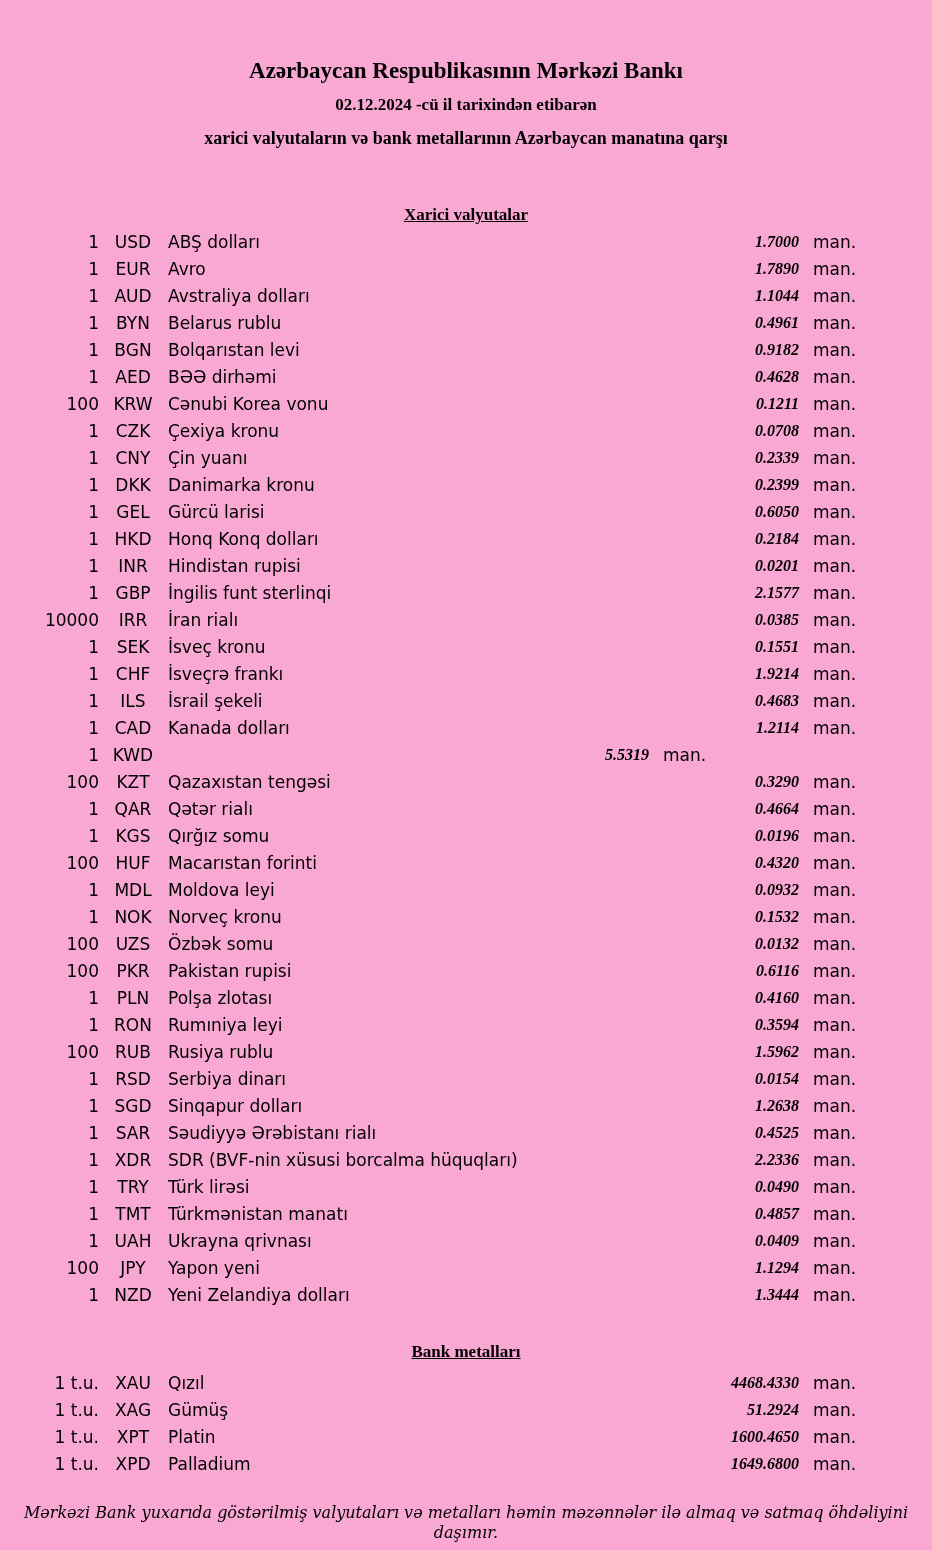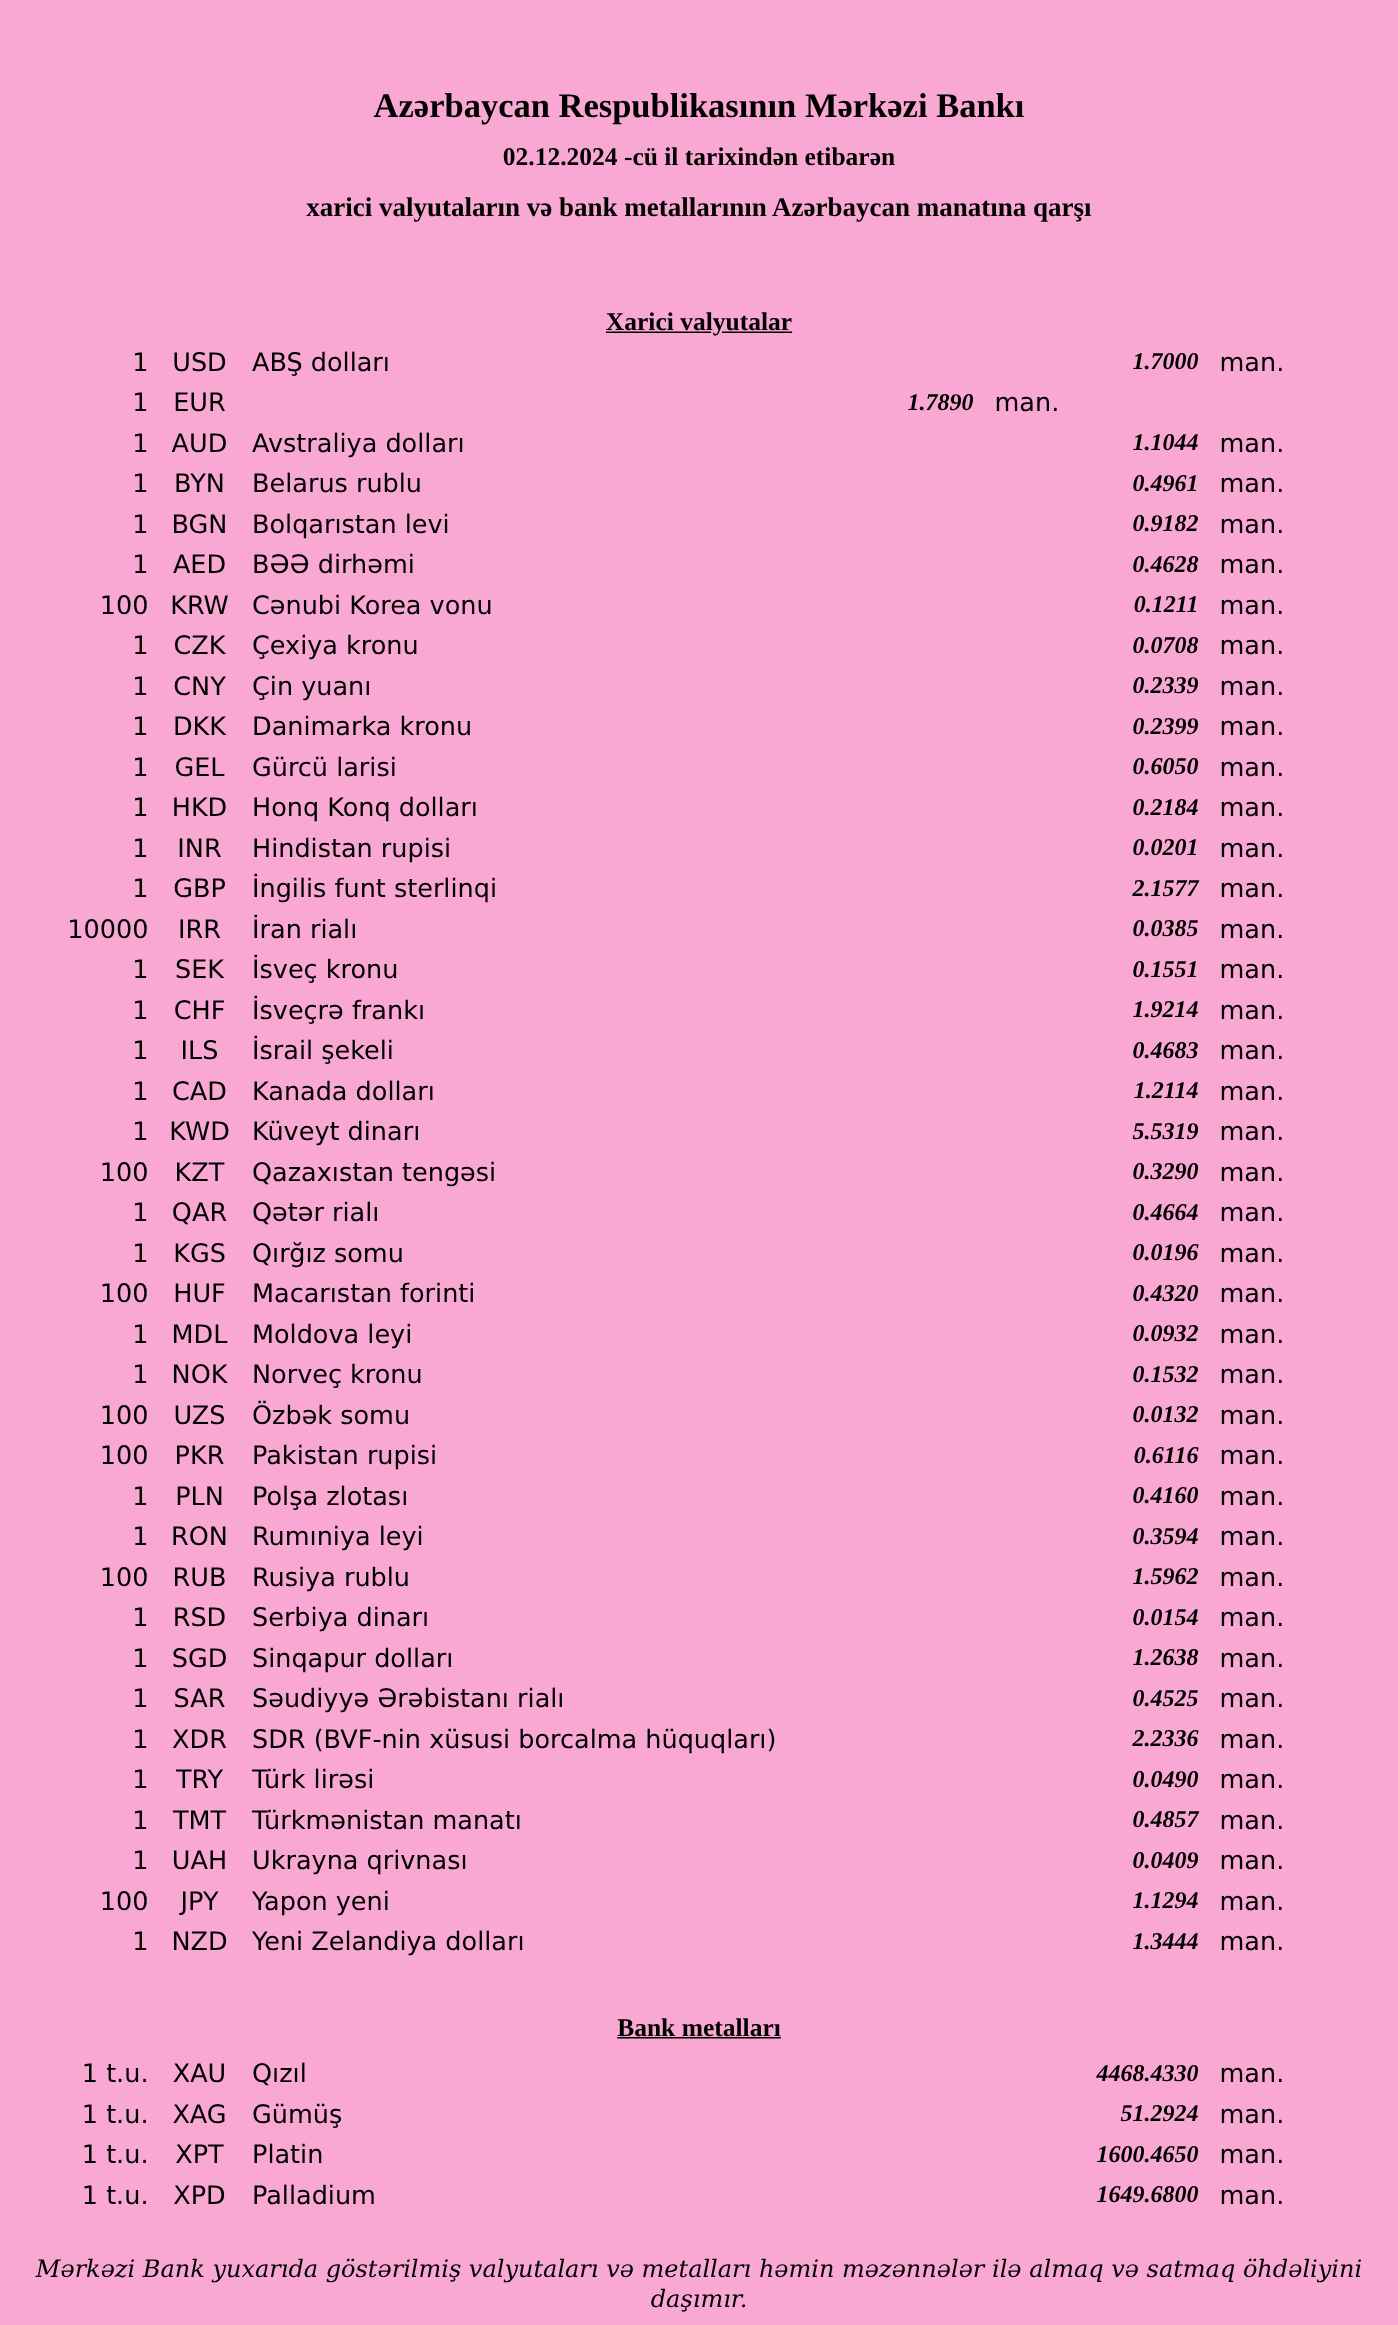--- a/index.html
+++ b/index.html
@@ -94,20 +94,21 @@
       <div class="rate-row">
     <span class="cell-qty">1</span>
     <span class="cell-code">USD</span>
     <span class="cell-name">ABŞ dolları</span>
     <span class="cell-rate">1.7000</span>
     <span class="cell-unit">man.</span>
   </div>
       <div class="rate-row">
     <span class="cell-qty">1</span>
     <span class="cell-code">EUR</span>
+    <span class="cell-name">Avro</span>
     <span class="cell-rate">1.7890</span>
     <span class="cell-unit">man.</span>
   </div>
       <div class="rate-row">
     <span class="cell-qty">1</span>
     <span class="cell-code">AUD</span>
     <span class="cell-name">Avstraliya dolları</span>
     <span class="cell-rate">1.1044</span>
     <span class="cell-unit">man.</span>
   </div>
@@ -219,21 +220,20 @@
       <div class="rate-row">
     <span class="cell-qty">1</span>
     <span class="cell-code">CAD</span>
     <span class="cell-name">Kanada dolları</span>
     <span class="cell-rate">1.2114</span>
     <span class="cell-unit">man.</span>
   </div>
       <div class="rate-row">
     <span class="cell-qty">1</span>
     <span class="cell-code">KWD</span>
-    <span class="cell-name">Küveyt dinarı</span>
     <span class="cell-rate">5.5319</span>
     <span class="cell-unit">man.</span>
   </div>
       <div class="rate-row">
     <span class="cell-qty">100</span>
     <span class="cell-code">KZT</span>
     <span class="cell-name">Qazaxıstan tengəsi</span>
     <span class="cell-rate">0.3290</span>
     <span class="cell-unit">man.</span>
   </div>

